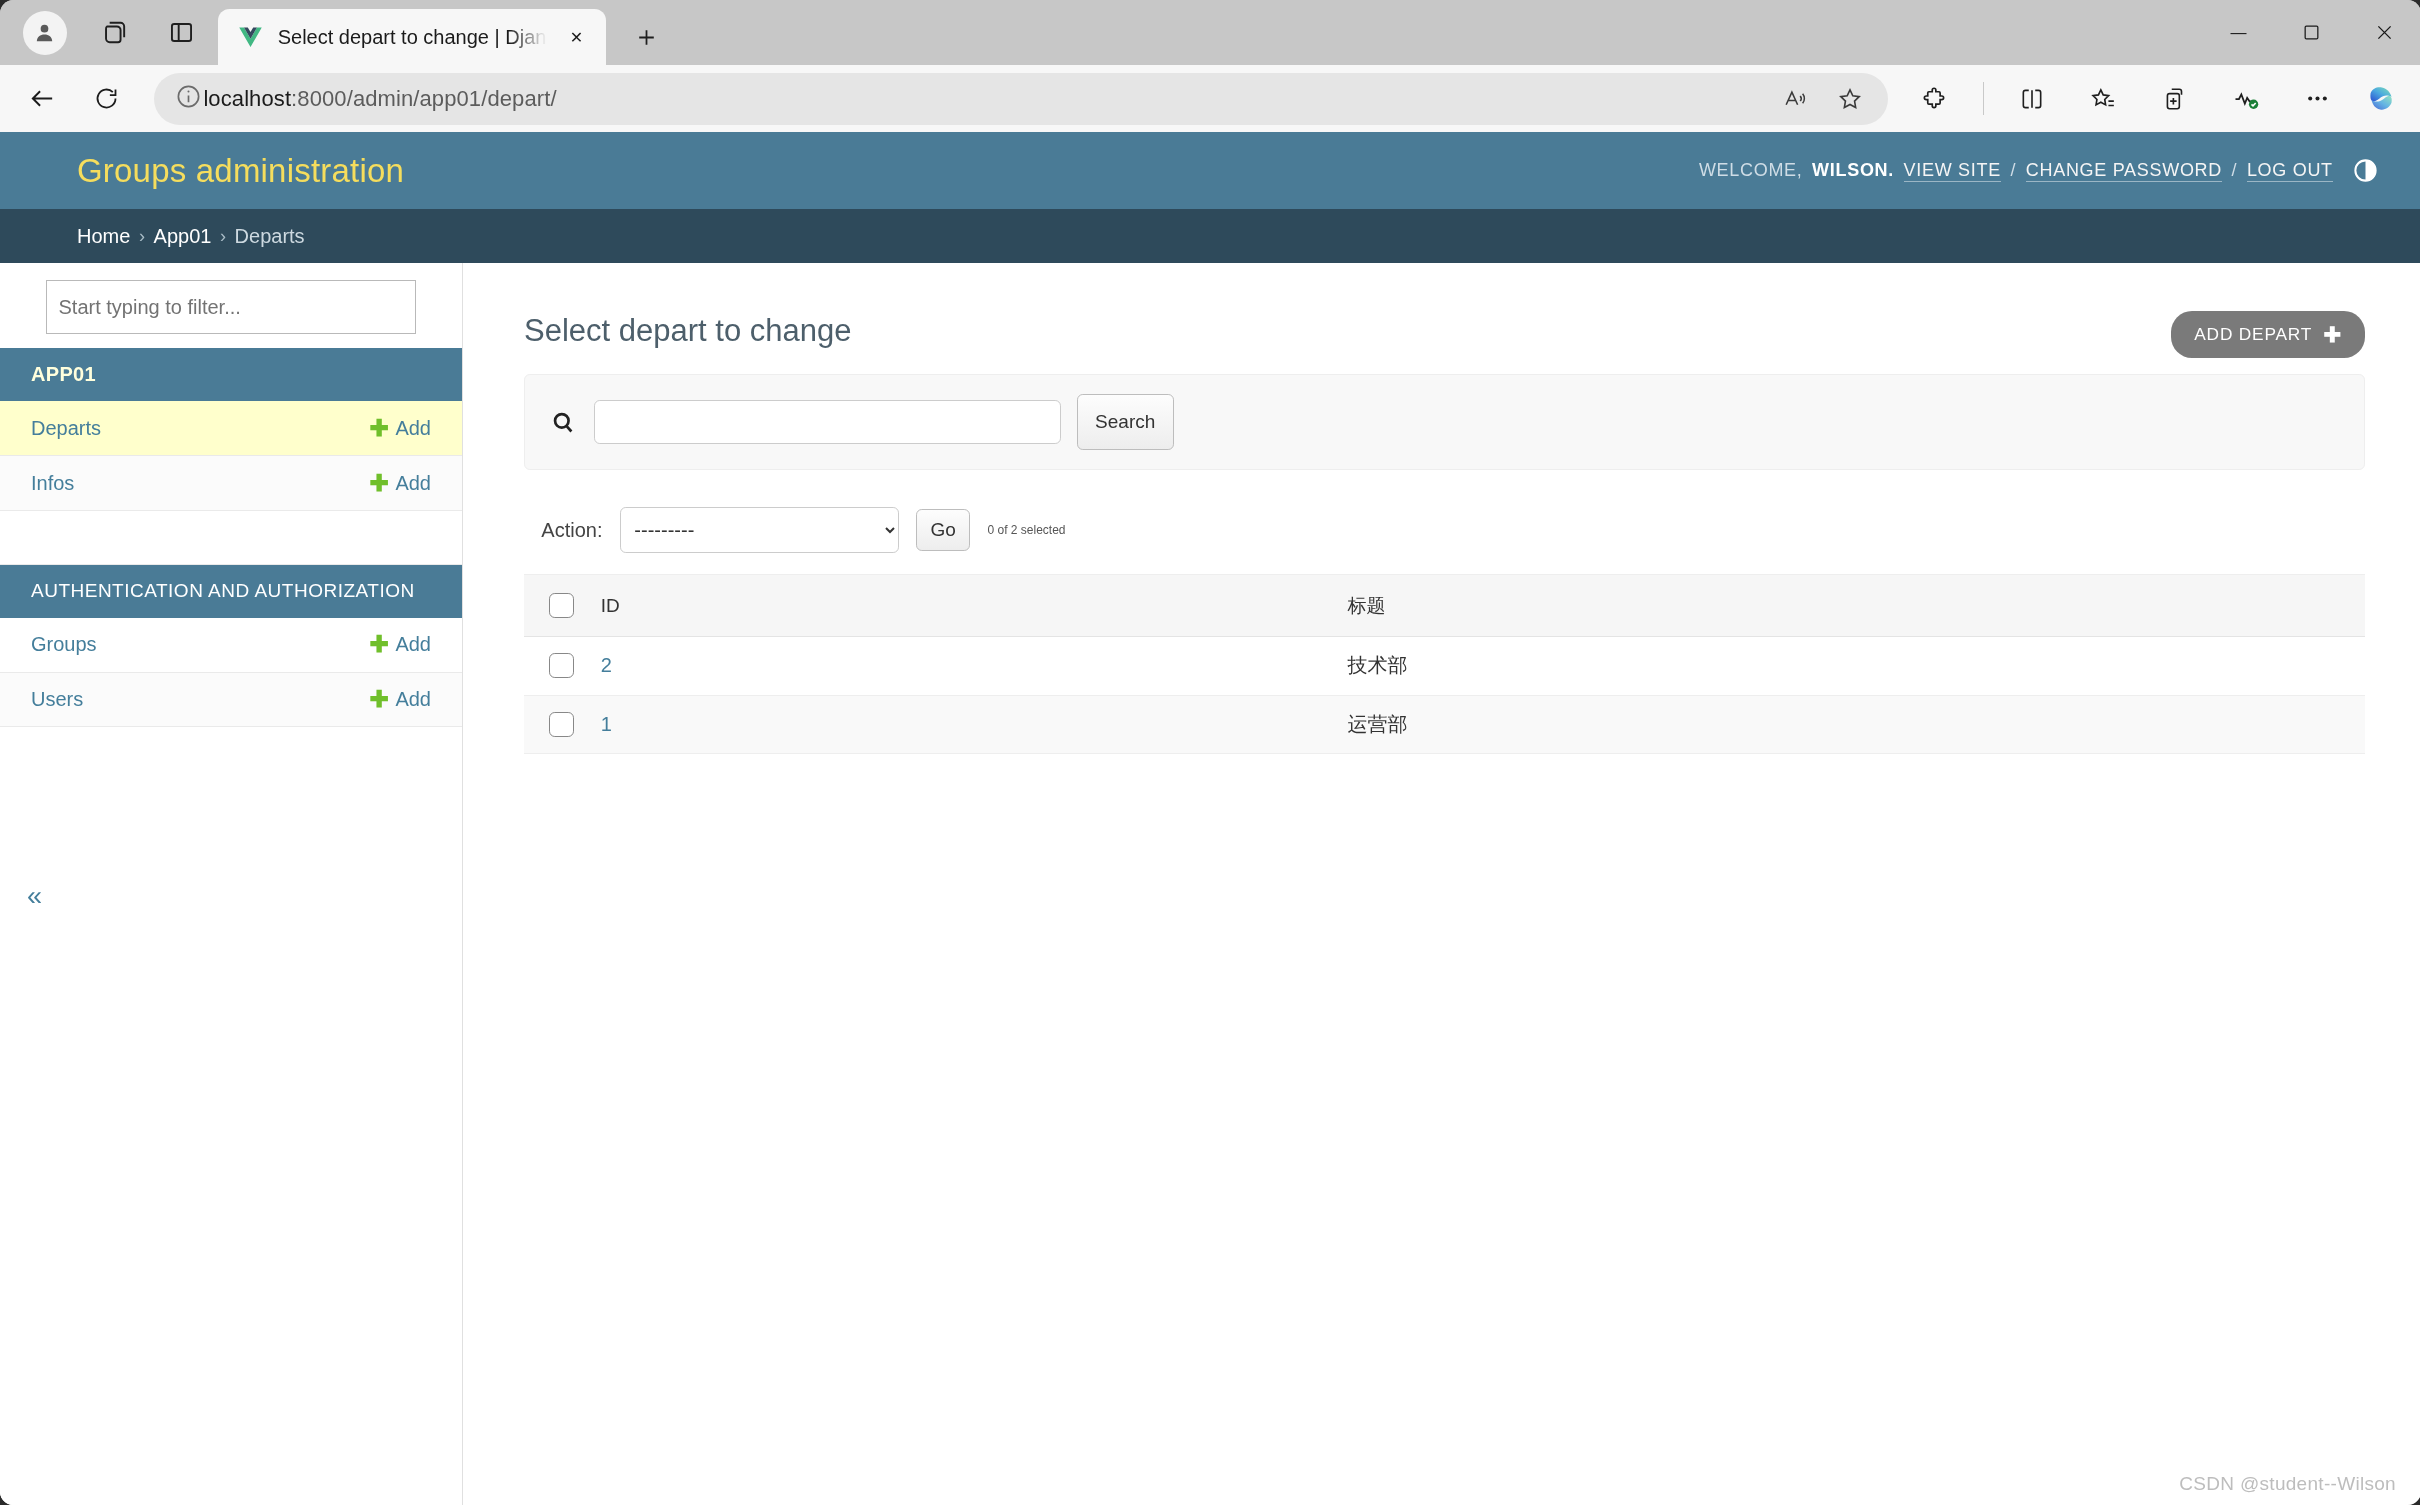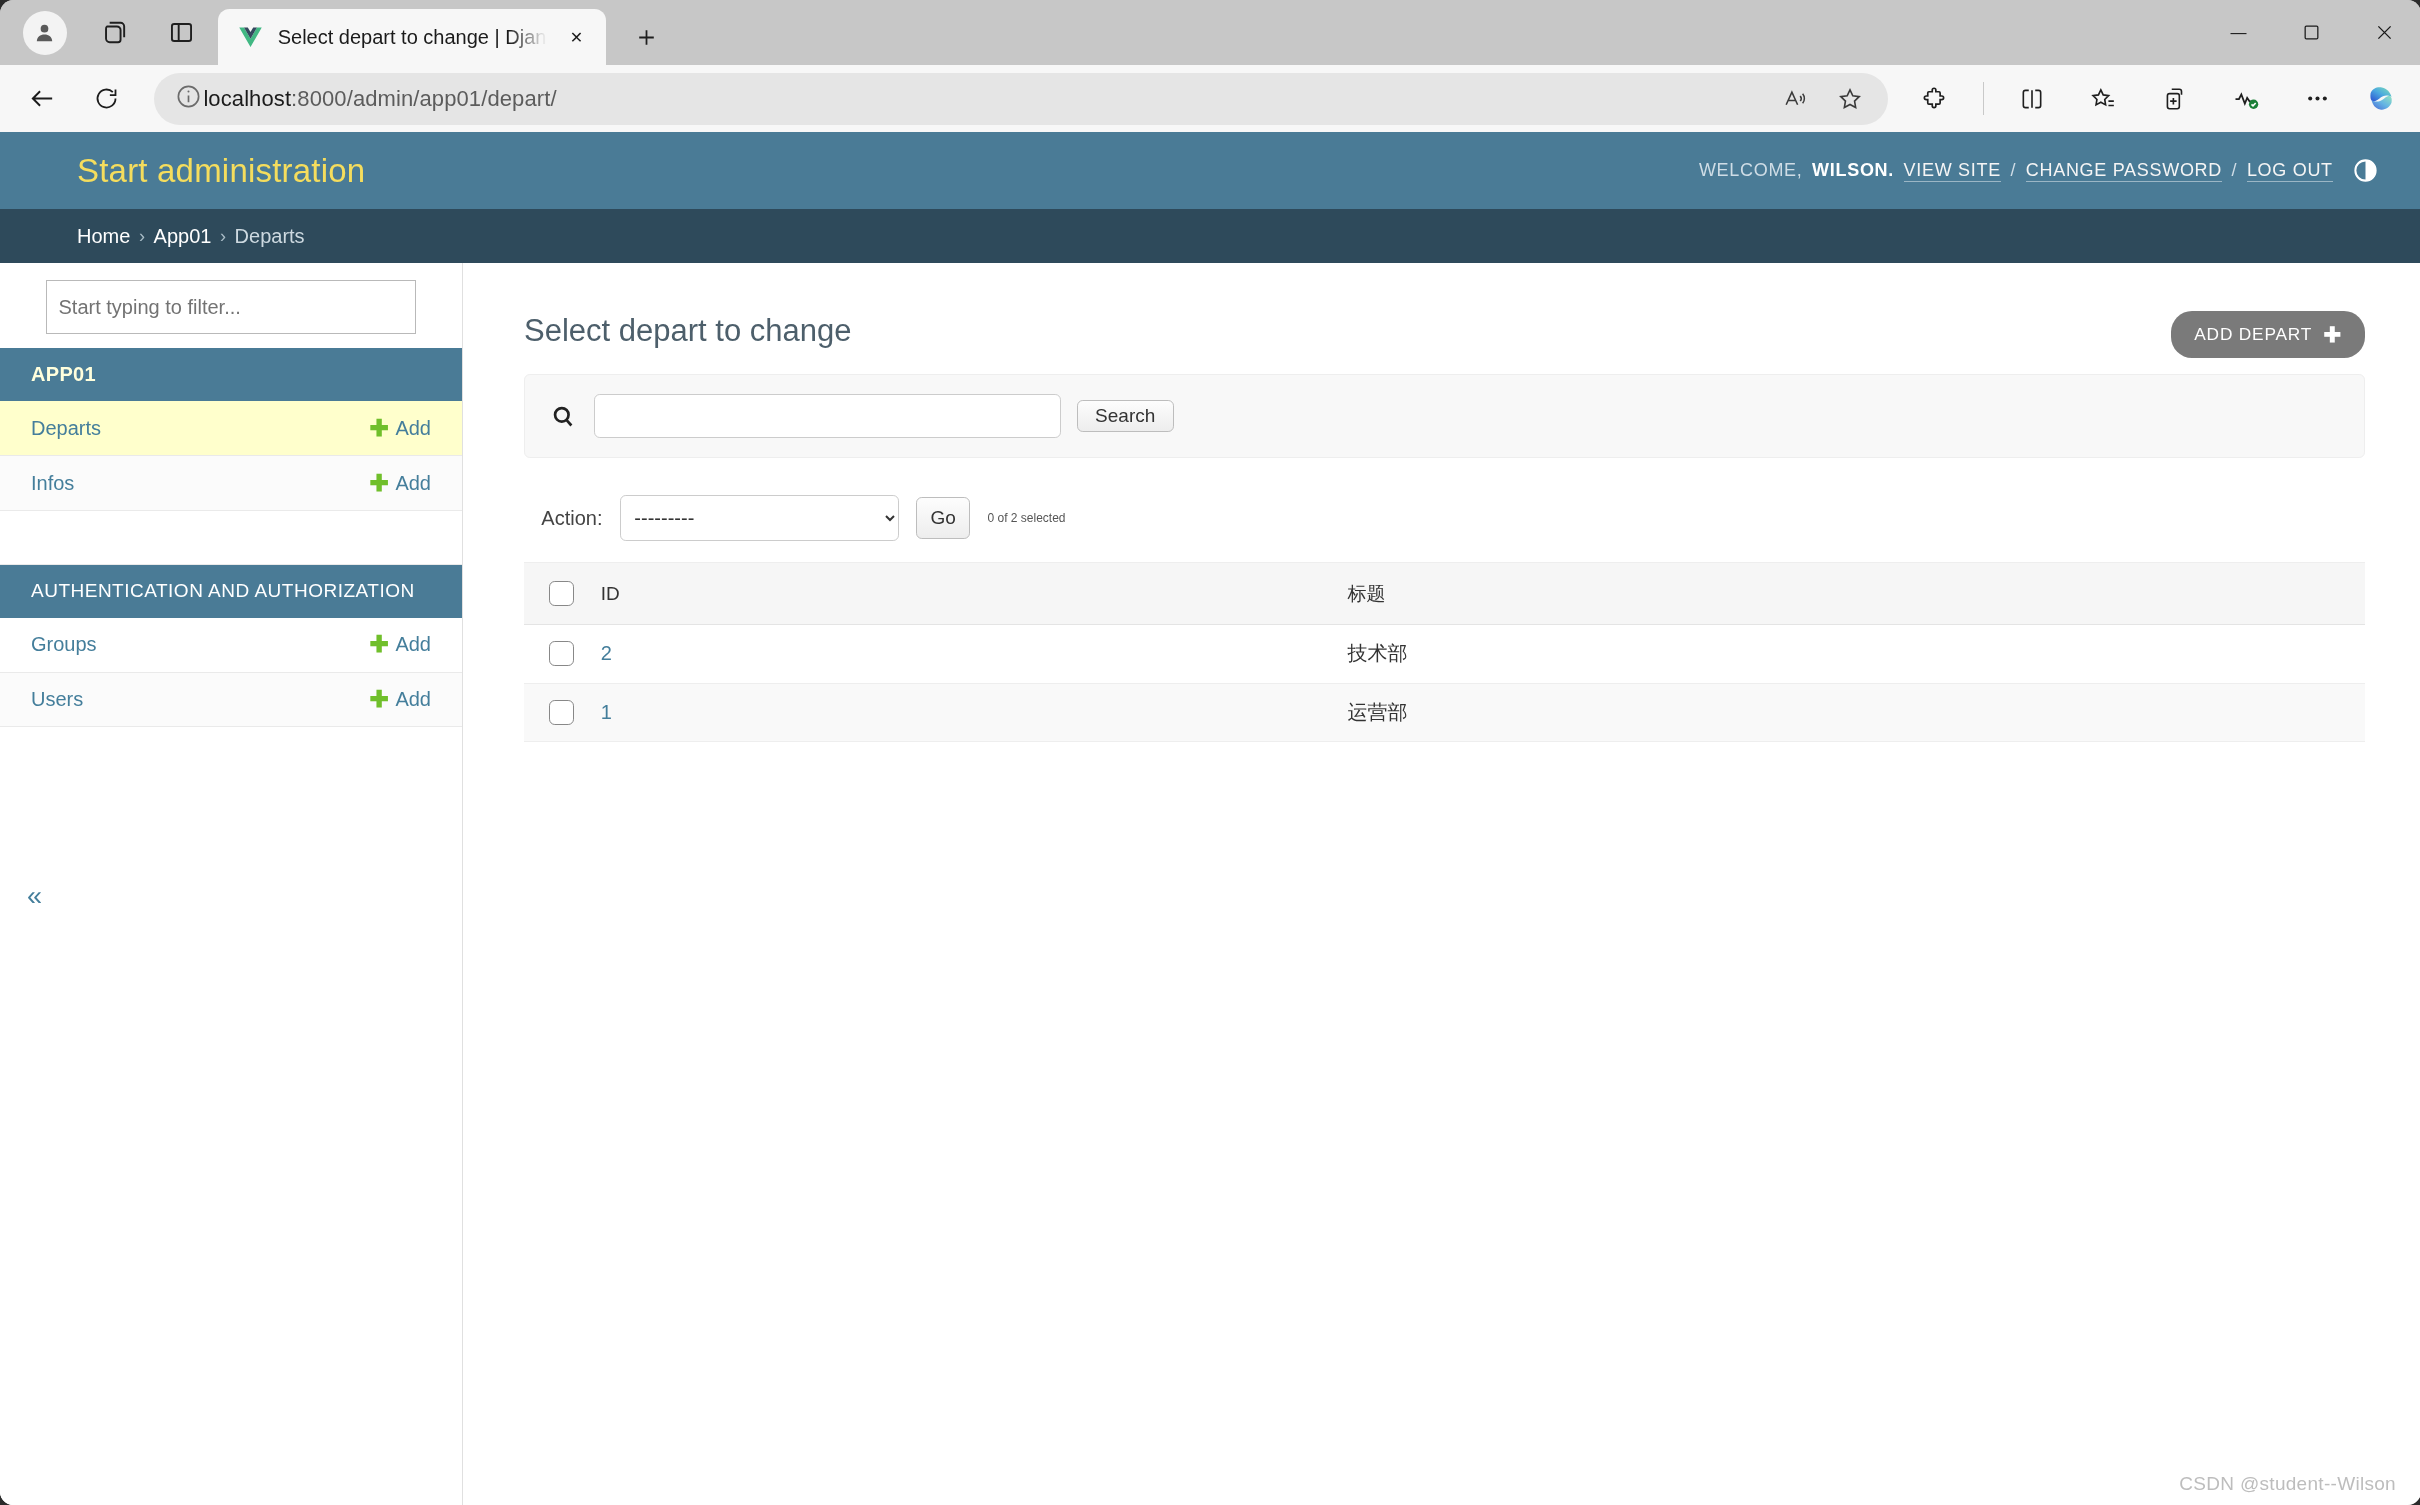--- a/index.html
+++ b/index.html
@@ -219,21 +219,21 @@
     margin-bottom: 37px;
   }
   .search-icon { width: 29px; height: 29px; color: #333; display: flex; align-items: center; }
   #searchbar {
     width: 467px; height: 44px;
     border: 1px solid #ccc; border-radius: 5.8px;
     font-size: 19px; padding: 0 9.6px;
     font-family: "Liberation Sans", sans-serif;
   }
   .btn-plain {
-    height: 32px; padding: 0 17.3px;
+    height: 56px; padding: 0 17.3px;
     background: linear-gradient(#fdfdfd,#ededed);
     border: 1px solid #bdbdbd; border-radius: 5.8px;
     font-size: 19px; color: #333;
     font-family: "Liberation Sans", sans-serif;
   }
   .actions {
     display: flex; align-items: center; gap: 17.3px;
     padding: 0 0 21px 17.3px;
     font-size: 20px; color: #444;
   }
@@ -441,21 +441,21 @@
           <path d="M30 24c-2 5-7 8-12 7-5-1-8-5-9-10 3 2 6 2 9 1 3-1 5-4 8-5 3-1 5 1 4 7z" fill="url(#cpg)" opacity=".85"></path>
         </svg>
       </div>
     </div>
   </div>
 
   <div class="viewport">
 
     <div id="header">
       <div id="branding">
-        <h1>Start administration</h1>
+        <h1>Groups administration</h1>
       </div>
       <div id="user-tools">
         <span class="welcome">WELCOME,</span>
         <strong>WILSON.</strong>
         <a href="#">VIEW SITE</a>
         <span class="sep">/</span>
         <a href="#">CHANGE PASSWORD</a>
         <span class="sep">/</span>
         <a href="#">LOG OUT</a>
         <span class="theme-toggle">

